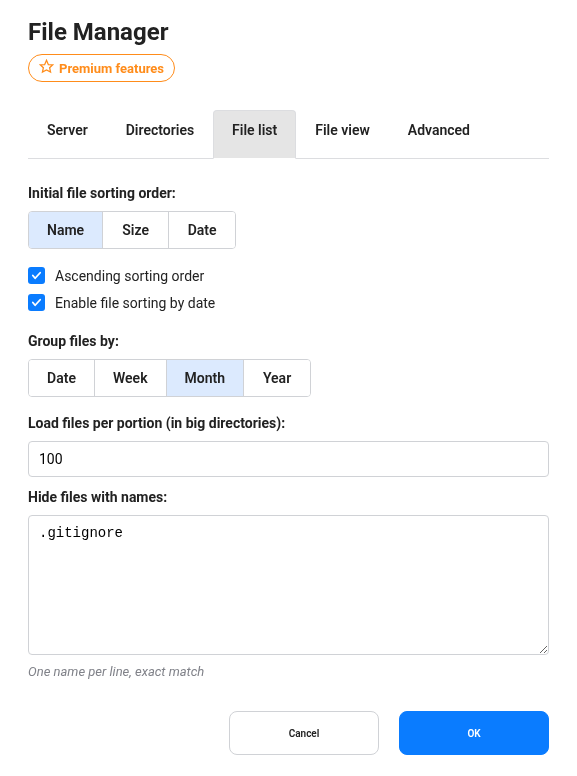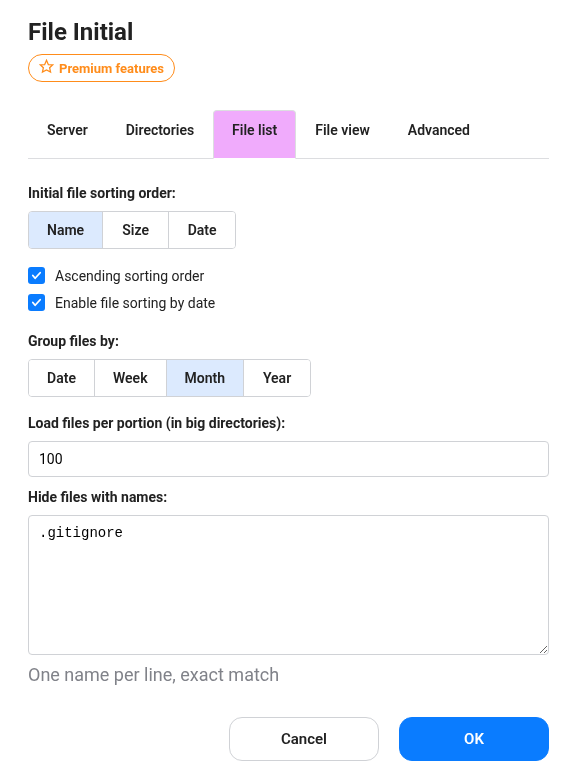--- a/index.html
+++ b/index.html
@@ -49,21 +49,21 @@
       color: #222;
       cursor: pointer;
       position: relative;
       border: 1px solid transparent;
       border-bottom: none;
       margin-bottom: -1px;
       border-radius: 4px 4px 0 0;
     }
     .tab.active {
       border-color: #dcdde0;
-      background: #f0abfc;
+      background: #e5e5e5;
       border-bottom: 1px solid #fff;
     }
     .field-label {
       font-weight: 700;
       font-size: 14px;
       margin-bottom: 10px;
     }
     .segmented {
       display: inline-flex;
       border: 1px solid #d0d2d6;
@@ -125,35 +125,36 @@
       border: 1px solid #d0d2d6;
       border-radius: 4px;
       padding: 9px 10px;
       font-size: 14px;
       font-family: "SFMono-Regular", Consolas, "Liberation Mono", Menlo, monospace;
       height: 140px;
       resize: both;
       margin-bottom: 6px;
     }
     .help-text {
-      font-size: 18px;
+      font-size: 13px;
       color: #808289;
       margin-bottom: 32px;
+      font-style: italic;
     }
     .button-row {
       display: flex;
       justify-content: flex-end;
       gap: 20px;
     }
     .btn {
       padding: 0 20px;
       height: 44px;
       min-width: 150px;
-      border-radius: 13px;
-      font-size: 15px;
+      border-radius: 8px;
+      font-size: 10px;
       font-weight: 600;
       cursor: pointer;
       display: inline-flex;
       align-items: center;
       justify-content: center;
     }
     .btn-secondary {
       border: 1px solid #d0d2d6;
       background: #fff;
       color: #222;
@@ -165,21 +166,21 @@
     }
     .gap-checks {
       margin-bottom: 22px;
     }
   </style>
 </head>
 <body>
 
 
 
-<h1 class="page-title">File Initial</h1>
+<h1 class="page-title">File Manager</h1>
 
 <div class="premium-badge">
   <span>
     <svg viewBox="0 0 24 24" fill="none" stroke="#ff8c1a" stroke-width="2">
       <polygon points="12,2 15,9 22,9.3 17,14 18.5,21 12,17.5 5.5,21 7,14 2,9.3 9,9"></polygon>
     </svg>
   </span>
   <span>Premium features</span>
 </div>
 

